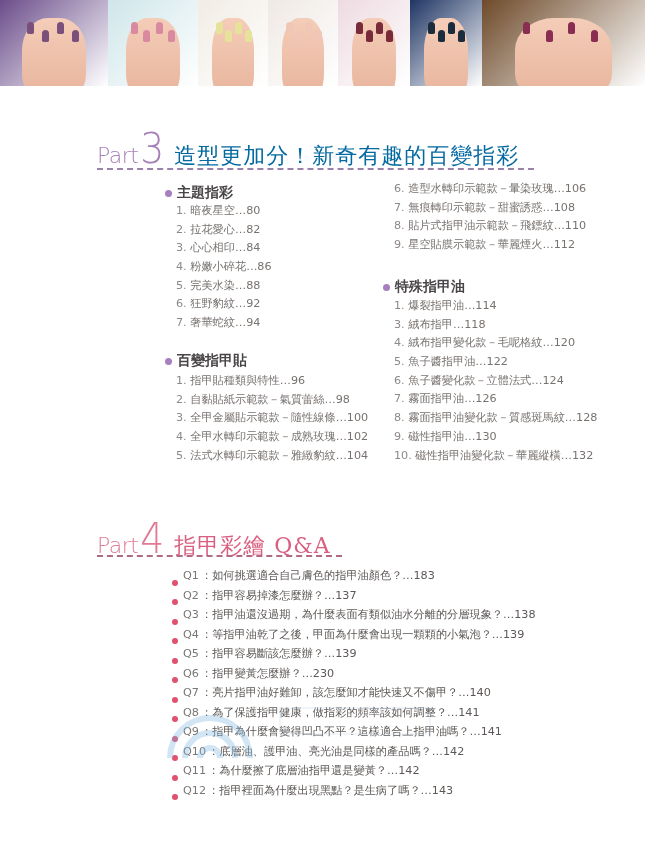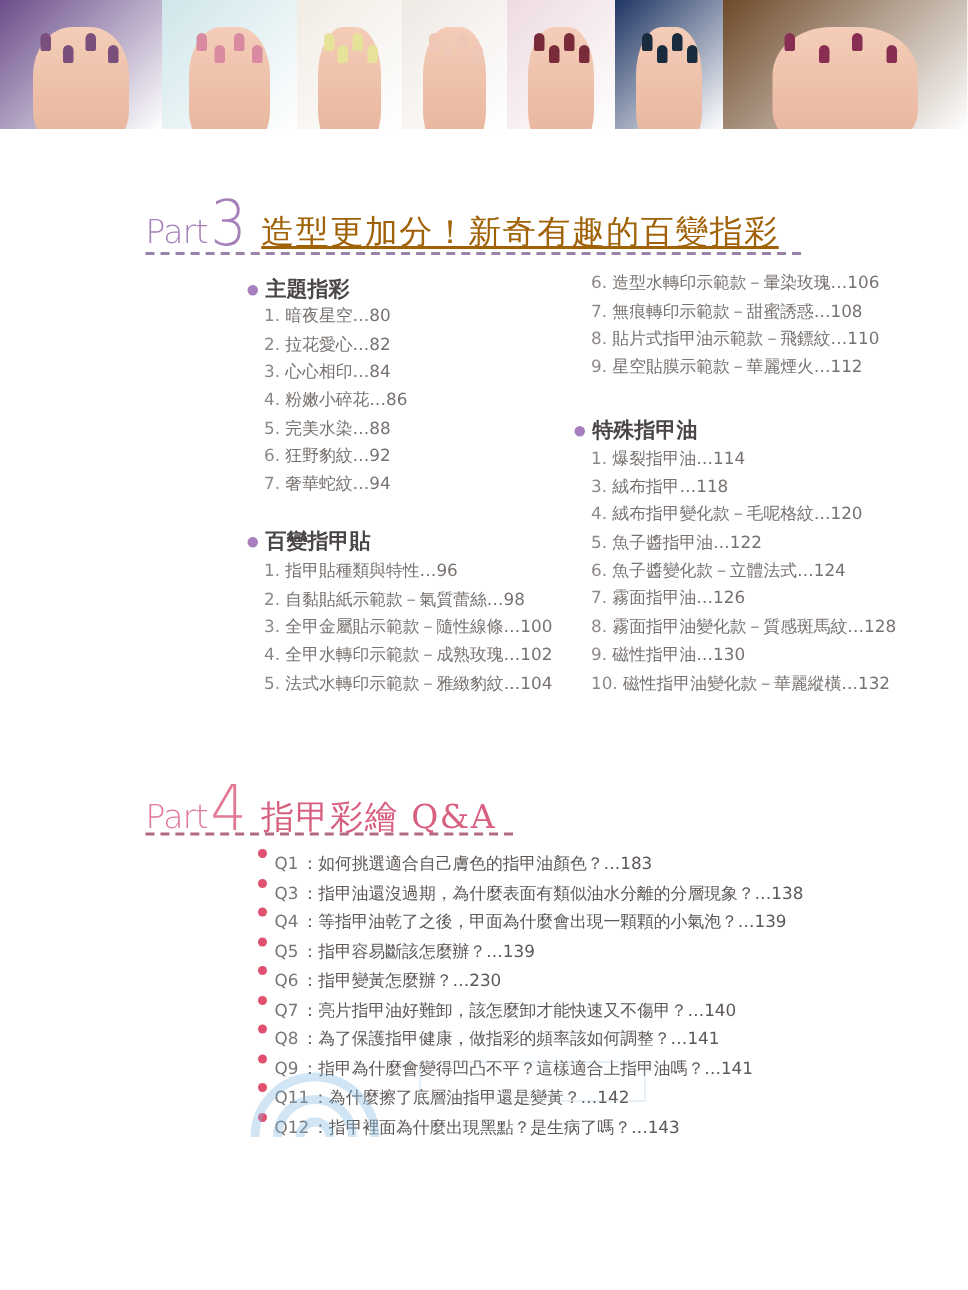--- a/index.html
+++ b/index.html
@@ -64,21 +64,21 @@
       white-space: nowrap;
     }
     .toc-list li .num { color: #8d8987; }
 
     .qa-list {
       position: absolute; left: 172px; top: 566px;
       margin: 0; padding: 0; list-style: none;
     }
     .qa-list li {
       font-size: 11.2px; color: #5d5856; height: 19.5px; line-height: 19.5px;
-      white-space: nowrap; display: flex; align-items: flex-start;
+      white-space: nowrap; display: flex; align-items: flex-end;
     }
     .qa-list li .bullet { width: 6px; height: 6px; margin-right: 5px; }
     .qa-list li .qnum { color: #7a7674; margin-right: 2px; }
 
     .watermark {
       position: absolute; left: 160px; top: 688px; width: 300px; height: 80px;
       pointer-events: none; opacity: 0.35;
     }
   </style>
 </head>
@@ -132,21 +132,21 @@
       <div class="nail" style="background: rgb(138, 45, 82); left: 40.75px; top: 22px;"></div>
       <div class="nail" style="background: rgb(138, 45, 82); left: 63.57px; top: 30px;"></div>
       <div class="nail" style="background: rgb(138, 45, 82); left: 86.39px; top: 22px;"></div>
       <div class="nail" style="background: rgb(138, 45, 82); left: 109.21px; top: 30px;"></div>
     </div>
   </div>
 
 <div class="part-header" style="left:97px; top:131px;">
   <span class="part-word" style="color:#a680b8;">Part</span>
   <span class="part-num" style="color:#a680b8;">3</span>
-  <span class="part-title" style="color:#a16207;text-decoration:underline;">造型更加分！新奇有趣的百變指彩</span>
+  <span class="part-title" style="color:#0369a1;">造型更加分！新奇有趣的百變指彩</span>
 </div>
 <div class="dash-line" style="left:97px; top:168px; width:437px; border-color:#9a82a8;"></div>
 
 <div class="section-head" style="left:165px; top:184px;">
   <span class="bullet" style="background:#a77fbf;"></span>
   <span>主題指彩</span>
 </div>
 <ul class="toc-list" style="left:176px; top:202px;">
     <li><span class="num">1. </span><span>暗夜星空…80</span></li>
     <li><span class="num">2. </span><span>拉花愛心…82</span></li>
@@ -199,20 +199,25 @@
 <div class="dash-line" style="left:97px; top:555px; width:245px; border-color:#b26a84;"></div>
 
 <ul class="qa-list" id="qa-list">
     <li>
       <span class="bullet" style="background: rgb(224, 80, 111);"></span>
       <span class="qnum">Q1</span>
       <span>：如何挑選適合自己膚色的指甲油顏色？…183</span>
     </li>
     <li>
       <span class="bullet" style="background: rgb(224, 80, 111);"></span>
+      <span class="qnum">Q2</span>
+      <span>：指甲容易掉漆怎麼辦？…137</span>
+    </li>
+    <li>
+      <span class="bullet" style="background: rgb(224, 80, 111);"></span>
       <span class="qnum">Q3</span>
       <span>：指甲油還沒過期，為什麼表面有類似油水分離的分層現象？…138</span>
     </li>
     <li>
       <span class="bullet" style="background: rgb(224, 80, 111);"></span>
       <span class="qnum">Q4</span>
       <span>：等指甲油乾了之後，甲面為什麼會出現一顆顆的小氣泡？…139</span>
     </li>
     <li>
       <span class="bullet" style="background: rgb(224, 80, 111);"></span>
@@ -231,20 +236,25 @@
     </li>
     <li>
       <span class="bullet" style="background: rgb(224, 80, 111);"></span>
       <span class="qnum">Q8</span>
       <span>：為了保護指甲健康，做指彩的頻率該如何調整？…141</span>
     </li>
     <li>
       <span class="bullet" style="background: rgb(224, 80, 111);"></span>
       <span class="qnum">Q9</span>
       <span>：指甲為什麼會變得凹凸不平？這樣適合上指甲油嗎？…141</span>
+    </li>
+    <li>
+      <span class="bullet" style="background: rgb(224, 80, 111);"></span>
+      <span class="qnum">Q10</span>
+      <span>：底層油、護甲油、亮光油是同樣的產品嗎？…142</span>
     </li>
     <li>
       <span class="bullet" style="background: rgb(224, 80, 111);"></span>
       <span class="qnum">Q11</span>
       <span>：為什麼擦了底層油指甲還是變黃？…142</span>
     </li>
     <li>
       <span class="bullet" style="background: rgb(224, 80, 111);"></span>
       <span class="qnum">Q12</span>
       <span>：指甲裡面為什麼出現黑點？是生病了嗎？…143</span>

